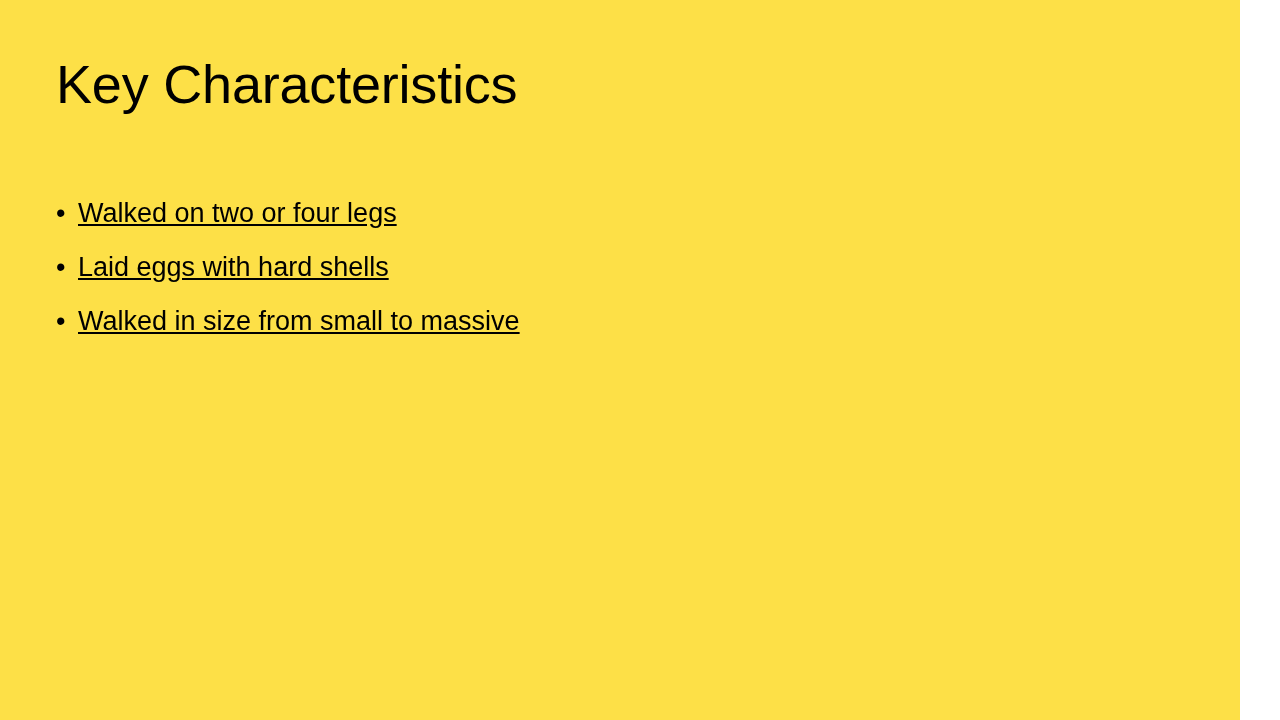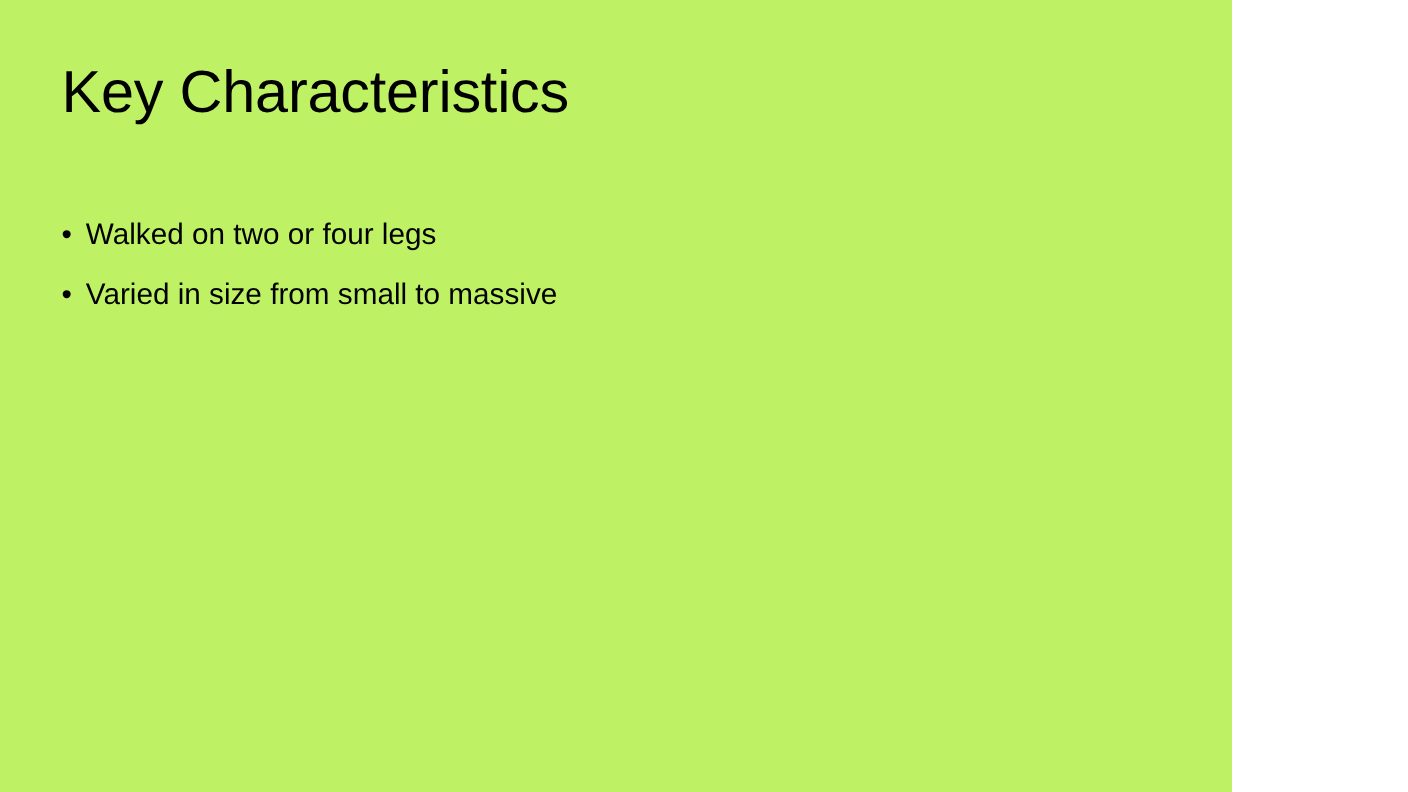--- a/index.html
+++ b/index.html
@@ -8,23 +8,23 @@
   }
   body {
     width: 1280px;
     height: 720px;
     background: #ffffff;
     font-family: "Liberation Sans", sans-serif;
     overflow: hidden;
   }
   #slide {
     position: relative;
-    width: 1120px;
+    width: 1240px;
     height: 720px;
-    background: #bef264;
+    background: #fde047;
   }
   #slide-title {
     position: absolute;
     left: 56px;
     top: 52px;
     width: 1168px;
     font-size: 54px;
     line-height: 64px;
     font-weight: 400;
     color: #000000;
@@ -49,36 +49,40 @@
     display: block;
   }
   .bullet-marker {
     display: inline-block;
     width: 22px;
     font-size: 27px;
     color: #000000;
   }
   .bullet-text {
     display: inline;
+    text-decoration: underline;
   }
 </style>
 </head>
 <body>
 
 <div id="slide">
 
   <div id="slide-title">Key Characteristics</div>
 
   <div id="bullet-list">
 
     <div class="bullet-item">
       <span class="bullet-marker">•</span><span class="bullet-text">Walked on two or four legs</span>
     </div>
 
 
+    <div class="bullet-item">
+      <span class="bullet-marker">•</span><span class="bullet-text">Laid eggs with hard shells</span>
+    </div>
 
     <div class="bullet-item">
-      <span class="bullet-marker">•</span><span class="bullet-text">Varied in size from small to massive</span>
+      <span class="bullet-marker">•</span><span class="bullet-text">Walked in size from small to massive</span>
     </div>
 
   </div>
 
 </div>
 
 </body></html>

